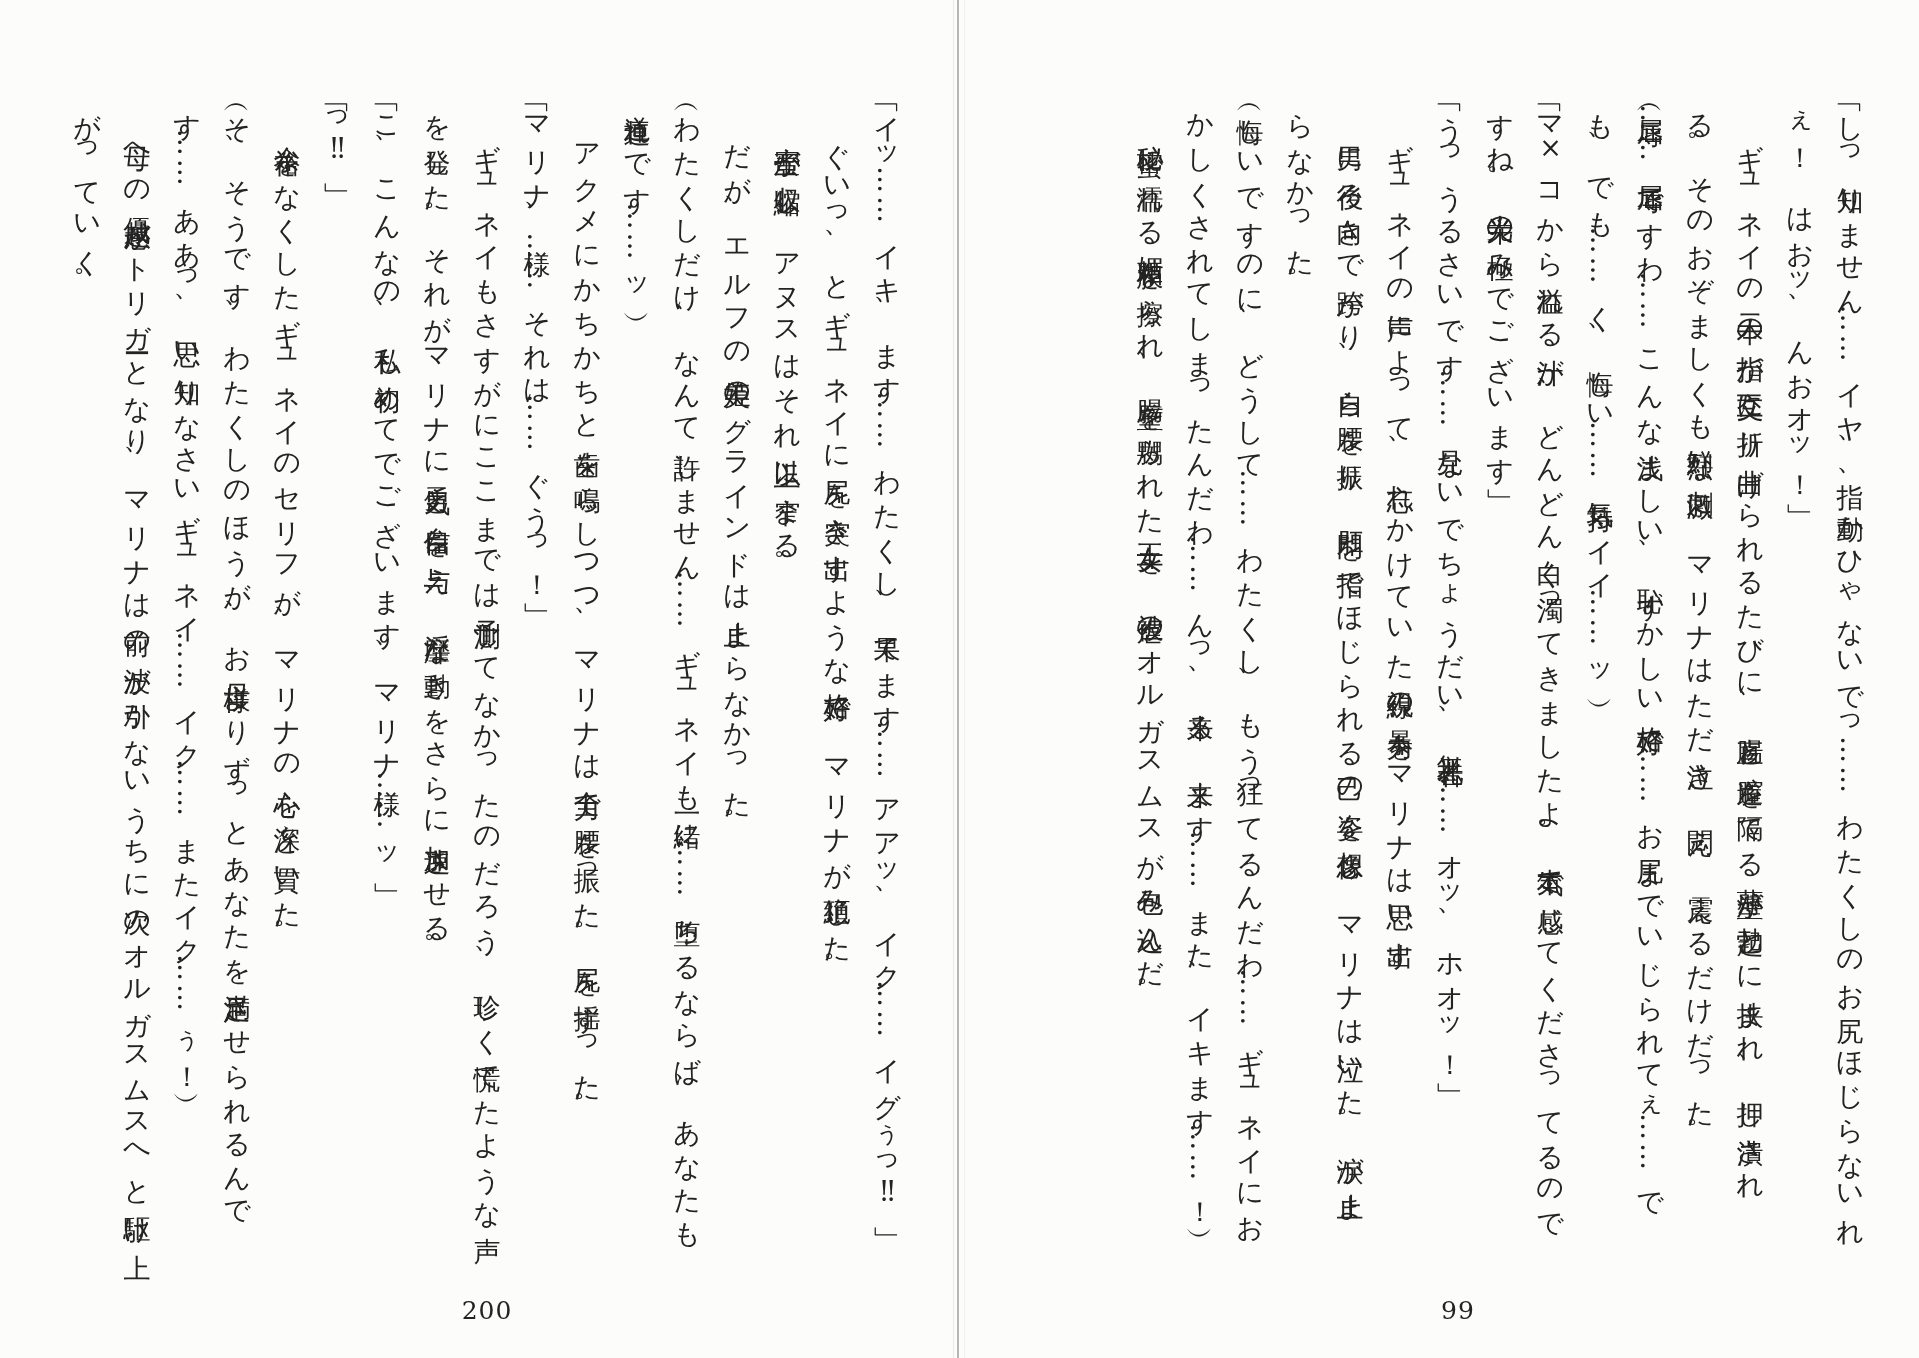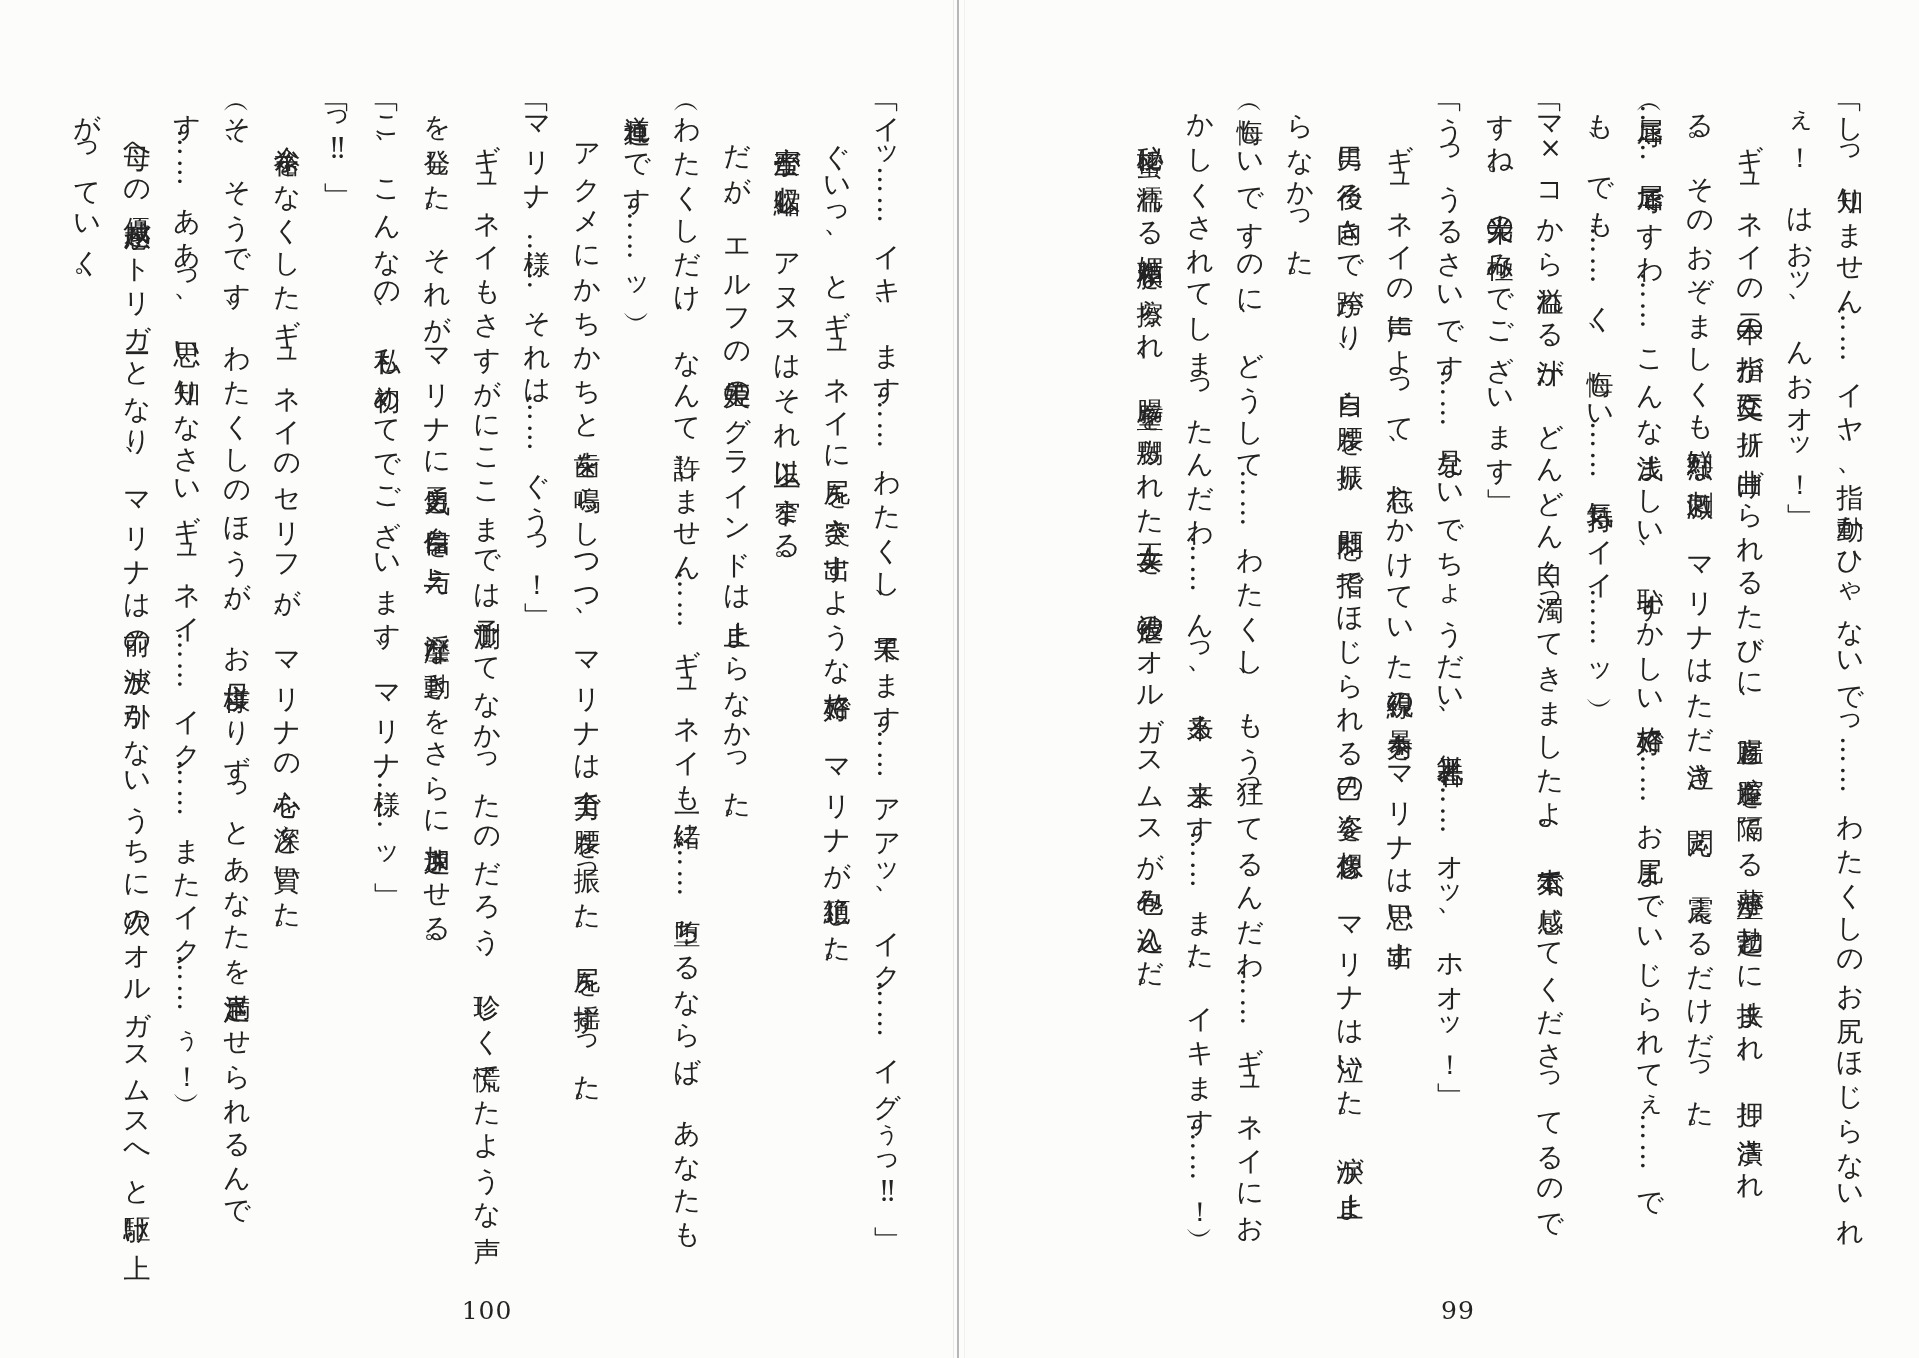--- a/index.html
+++ b/index.html
@@ -85,13 +85,13 @@
     <p>　母への優越感がトリガーとなり、マリナは前の波が引かないうちに次のオルガスムスへと駆け上がっていく。</p>
   </div>
 
 <div class="divider">
   <div class="dl-faint-left"></div>
   <div class="dl-main"></div>
   <div class="dl-faint-right"></div>
 </div>
 
 <div class="pagenum pn-right">99</div>
-<div class="pagenum pn-left">100</div>
+<div class="pagenum pn-left">200</div>
 
 </body></html>

